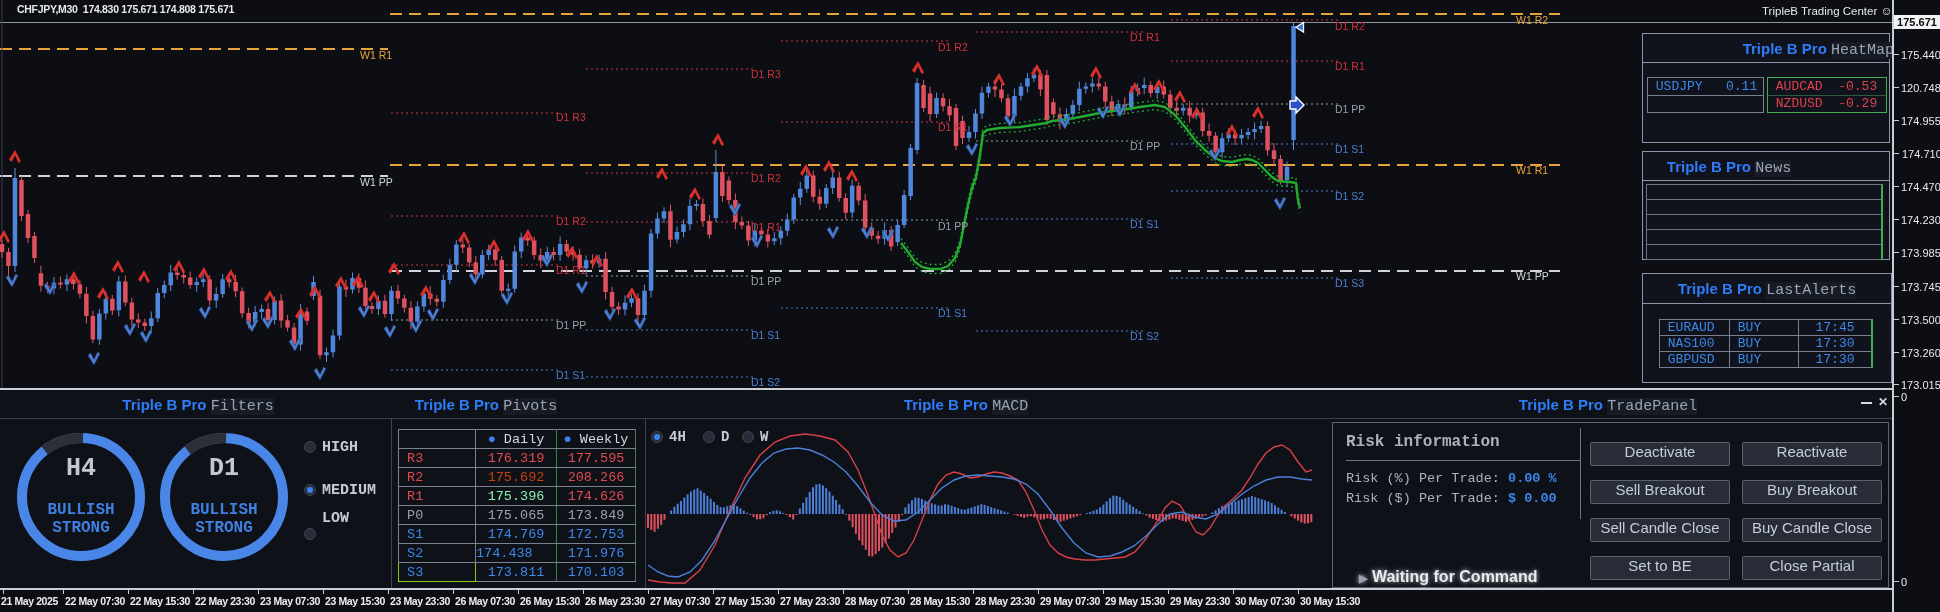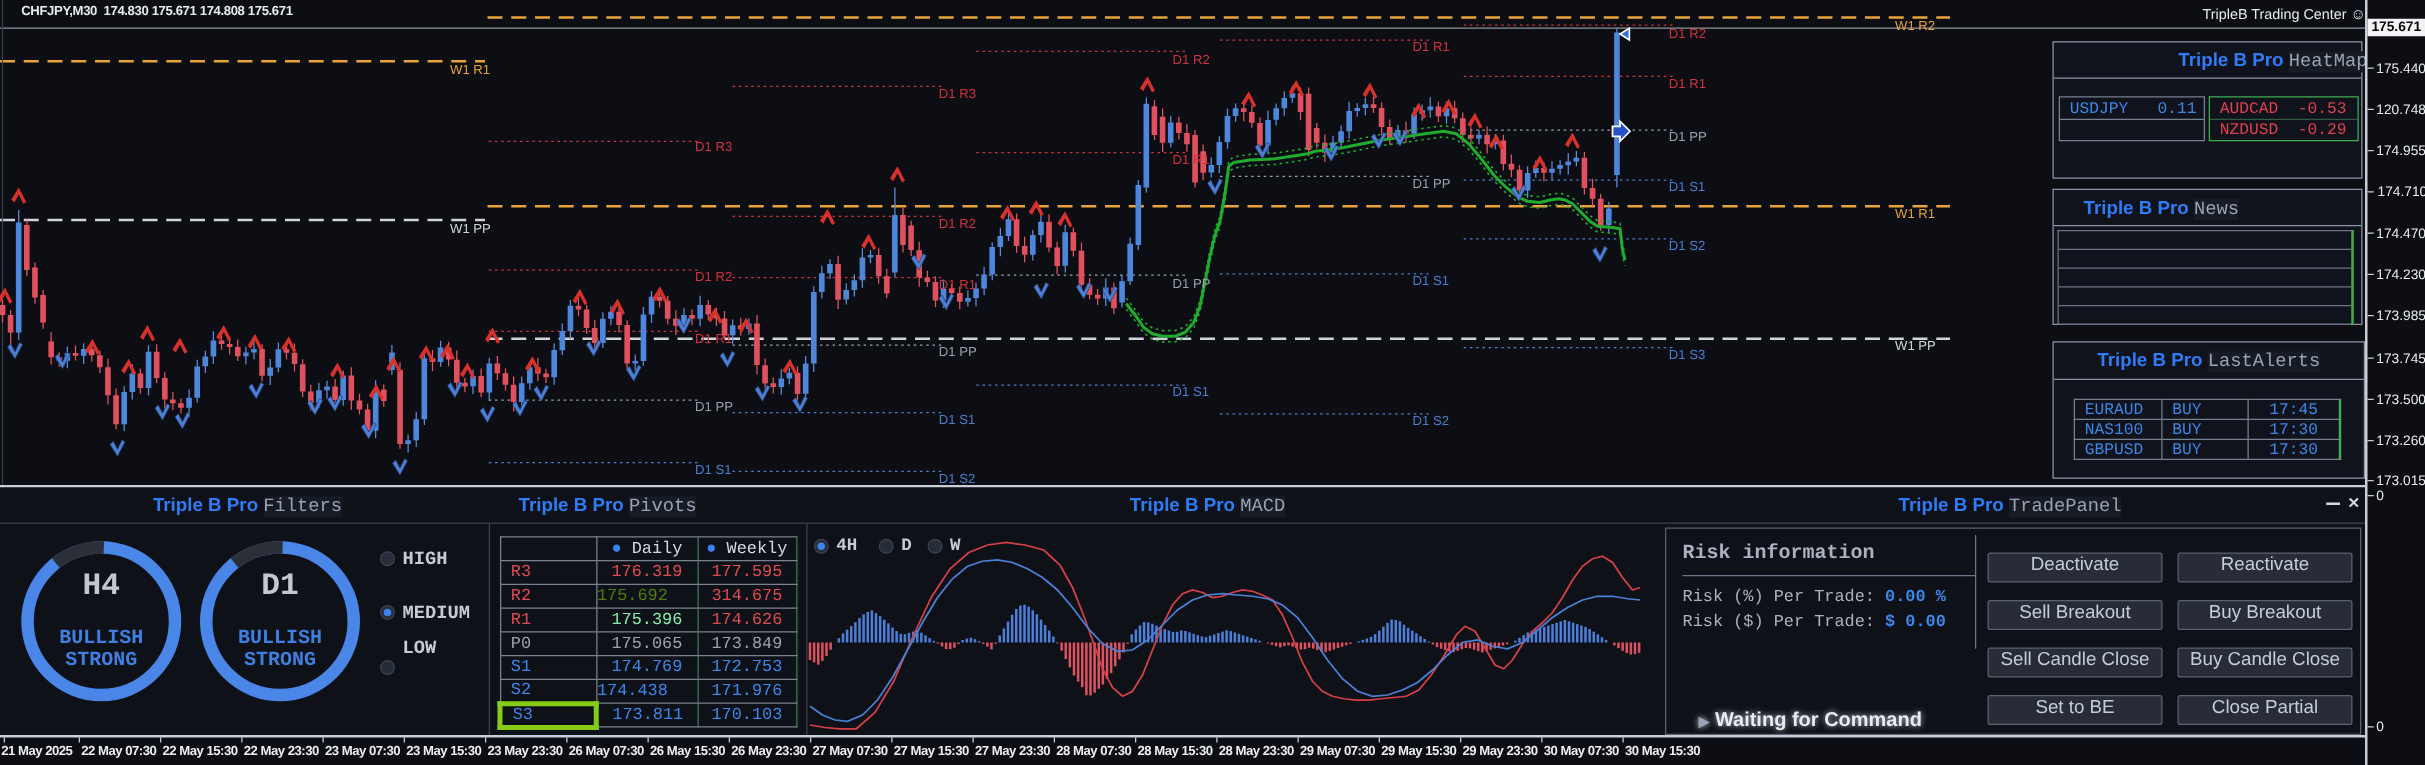--- a/index.html
+++ b/index.html
@@ -231,22 +231,22 @@
           <td style="width:81px;border:1px solid #7a8290;border-left-color:#3f7d4f;border-right-color:#3f7d4f;color:#d5d9df;text-align:center"><span style="color:#3b82f0">●</span> Daily</td>
           <td style="width:79px;border:1px solid #7a8290;border-left-color:#3f7d4f;border-right-color:#3f7d4f;color:#d5d9df;text-align:center"><span style="color:#3b82f0">●</span> Weekly</td>
         </tr>
         <tr style="height:19px">
           <td style="border:1px solid #7a8290;color:#e04b52">&nbsp;R3</td>
           <td style="border:1px solid #7a8290;border-left-color:#3f7d4f;border-right-color:#3f7d4f;color:#e04b52;text-align:center">176.319</td>
           <td style="border:1px solid #7a8290;border-left-color:#3f7d4f;border-right-color:#3f7d4f;color:#e04b52;text-align:center">177.595</td>
         </tr>
         <tr style="height:19px">
           <td style="border:1px solid #7a8290;color:#e04b52">&nbsp;R2</td>
-          <td style="border:1px solid #7a8290;border-left-color:#3f7d4f;border-right-color:#3f7d4f;color:#4d7c0f;text-align:left">175.692</td>
-          <td style="border:1px solid #7a8290;border-left-color:#3f7d4f;border-right-color:#3f7d4f;color:#e04b52;text-align:center">314.675</td>
+          <td style="border:1px solid #7a8290;border-left-color:#3f7d4f;border-right-color:#3f7d4f;color:#c2410c;text-align:center">175.692</td>
+          <td style="border:1px solid #7a8290;border-left-color:#3f7d4f;border-right-color:#3f7d4f;color:#e04b52;text-align:center">208.266</td>
         </tr>
         <tr style="height:19px">
           <td style="border:1px solid #7a8290;color:#e04b52">&nbsp;R1</td>
           <td style="border:1px solid #7a8290;border-left-color:#3f7d4f;border-right-color:#3f7d4f;color:#86efac;text-align:center">175.396</td>
           <td style="border:1px solid #7a8290;border-left-color:#3f7d4f;border-right-color:#3f7d4f;color:#e04b52;text-align:center">174.626</td>
         </tr>
         <tr style="height:19px">
           <td style="border:1px solid #7a8290;color:#9aa3ad">&nbsp;P0</td>
           <td style="border:1px solid #7a8290;border-left-color:#3f7d4f;border-right-color:#3f7d4f;color:#9aa3ad;text-align:center">175.065</td>
           <td style="border:1px solid #7a8290;border-left-color:#3f7d4f;border-right-color:#3f7d4f;color:#9aa3ad;text-align:center">173.849</td>
@@ -255,21 +255,21 @@
           <td style="border:1px solid #7a8290;color:#3d87e8">&nbsp;S1</td>
           <td style="border:1px solid #7a8290;border-left-color:#3f7d4f;border-right-color:#3f7d4f;color:#3d87e8;text-align:center">174.769</td>
           <td style="border:1px solid #7a8290;border-left-color:#3f7d4f;border-right-color:#3f7d4f;color:#3d87e8;text-align:center">172.753</td>
         </tr>
         <tr style="height:19px">
           <td style="border:1px solid #7a8290;color:#3d87e8">&nbsp;S2</td>
           <td style="border:1px solid #7a8290;border-left-color:#3f7d4f;border-right-color:#3f7d4f;color:#3d87e8;">174.438</td>
           <td style="border:1px solid #7a8290;border-left-color:#3f7d4f;border-right-color:#3f7d4f;color:#3d87e8;text-align:center">171.976</td>
         </tr>
         <tr style="height:19px">
-          <td style="border:4px solid #84cc16;color:#3d87e8">&nbsp;S3</td>
+          <td style="border:1px solid #84cc16;color:#3d87e8">&nbsp;S3</td>
           <td style="border:1px solid #7a8290;border-left-color:#3f7d4f;border-right-color:#3f7d4f;color:#3d87e8;text-align:center">173.811</td>
           <td style="border:1px solid #7a8290;border-left-color:#3f7d4f;border-right-color:#3f7d4f;color:#3d87e8;text-align:center">170.103</td>
         </tr>
       </tbody>
     </table>
   </div>
 <div style="position:absolute;left:645px;top:390px;width:686px;height:198px">
     <div style="position:absolute;left:171px;top:1px;width:300px;text-align:center;line-height:28px;white-space:nowrap"><span style="font:bold 15px 'Liberation Sans';color:#2e7cf7">Triple B Pro </span><span style="font:15px 'Liberation Mono';color:#9aa3b5;background:#171b24"> MACD</span></div>
     <div style="position:absolute;left:6px;top:41px;width:12px;height:12px;border-radius:50%;background:#272d38;border:1px solid #3c4452"></div>
     <div style="position:absolute;left:9px;top:44px;width:6px;height:6px;border-radius:50%;background:#3b82f0"></div>

